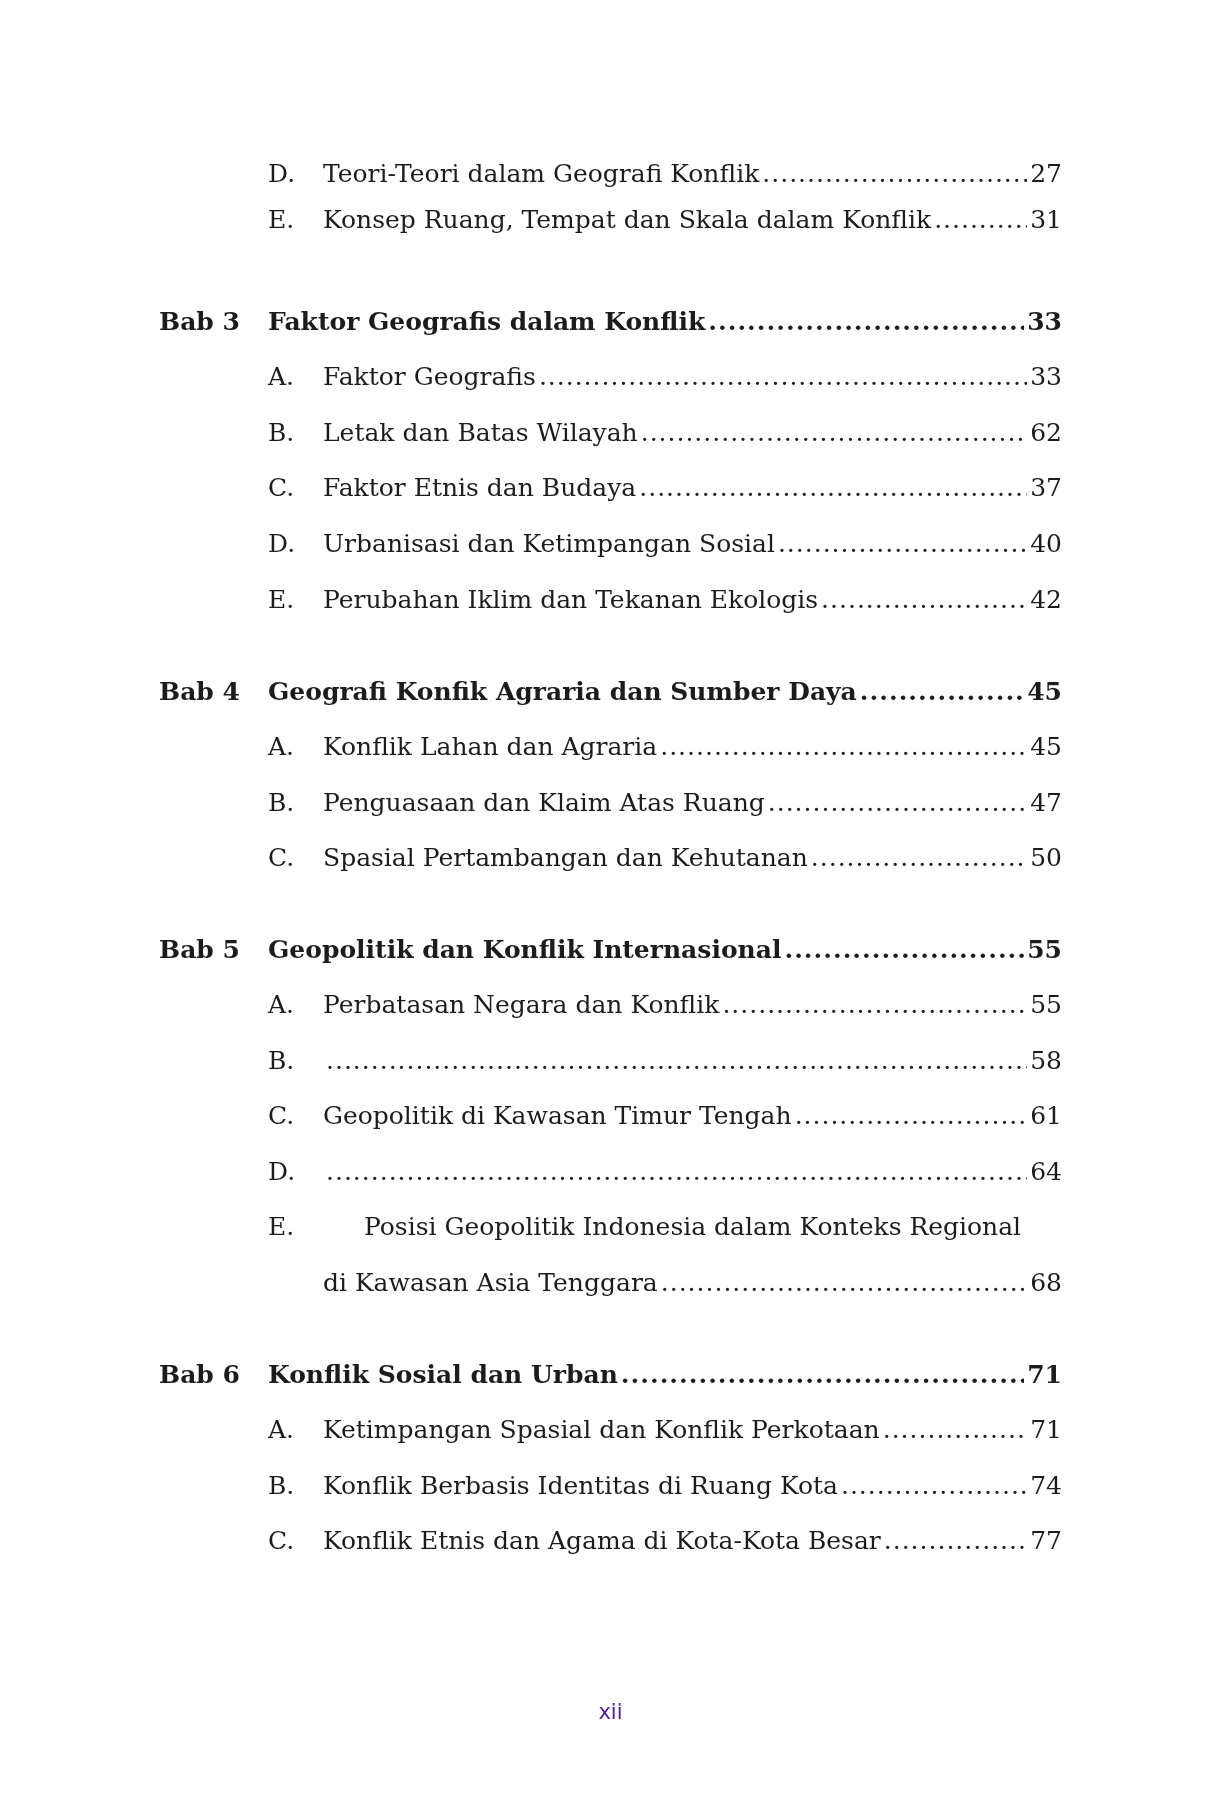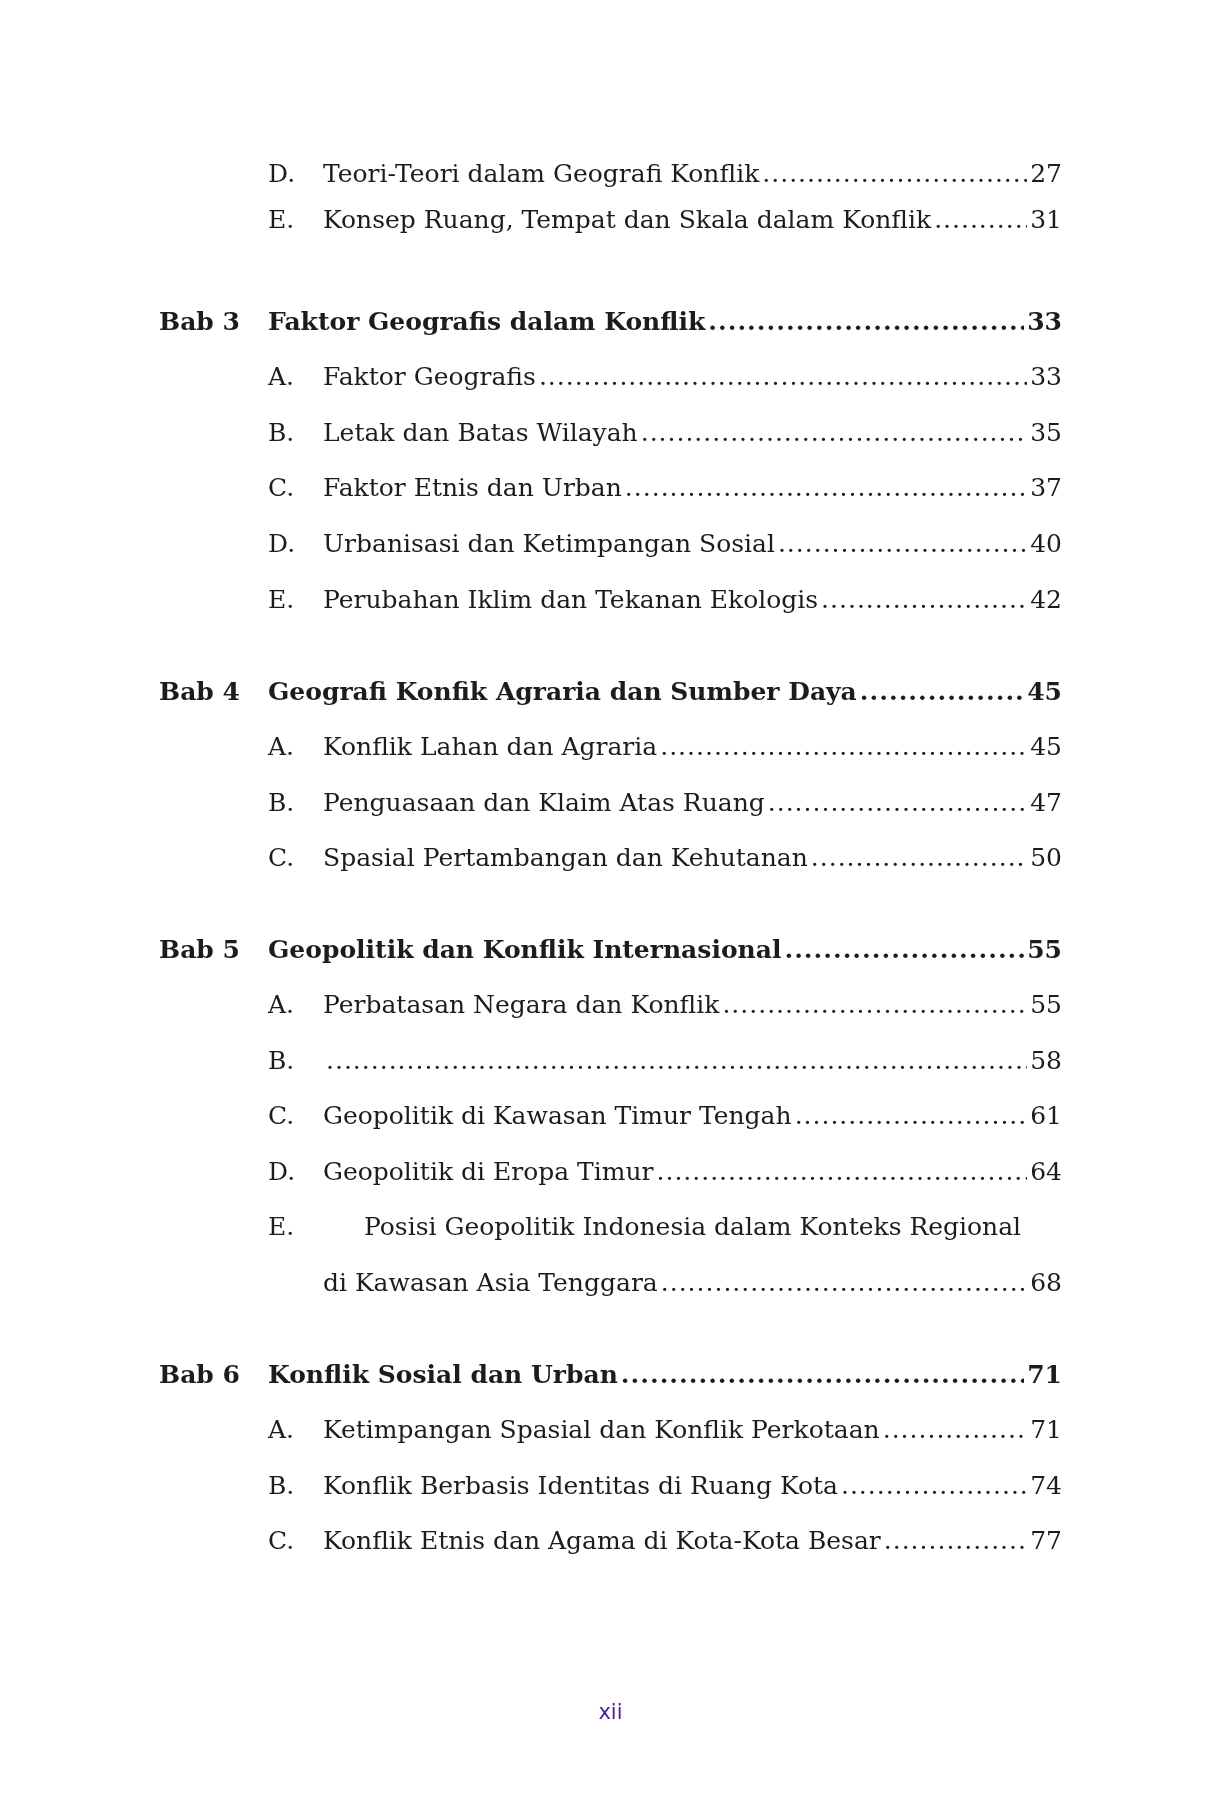--- a/index.html
+++ b/index.html
@@ -80,27 +80,27 @@
       <span class="title">Faktor Geografis</span>
       <span class="leader">....................................................................................................................................</span>
       <span class="page">33</span>
     </div>
   </div>
   <div class="row" style="top:413px">
     <span class="letter">B.</span>
     <div class="entry sub">
       <span class="title">Letak dan Batas Wilayah</span>
       <span class="leader">....................................................................................................................................</span>
-      <span class="page">35</span>
+      <span class="page">62</span>
     </div>
   </div>
   <div class="row" style="top:468px">
     <span class="letter">C.</span>
     <div class="entry sub">
-      <span class="title">Faktor Etnis dan Urban</span>
+      <span class="title">Faktor Etnis dan Budaya</span>
       <span class="leader">....................................................................................................................................</span>
       <span class="page">37</span>
     </div>
   </div>
   <div class="row" style="top:524px">
     <span class="letter">D.</span>
     <div class="entry sub">
       <span class="title">Urbanisasi dan Ketimpangan Sosial</span>
       <span class="leader">....................................................................................................................................</span>
       <span class="page">40</span>
@@ -175,21 +175,20 @@
     <span class="letter">C.</span>
     <div class="entry sub">
       <span class="title">Geopolitik di Kawasan Timur Tengah</span>
       <span class="leader">....................................................................................................................................</span>
       <span class="page">61</span>
     </div>
   </div>
   <div class="row" style="top:1152px">
     <span class="letter">D.</span>
     <div class="entry sub">
-      <span class="title">Geopolitik di Eropa Timur</span>
       <span class="leader">....................................................................................................................................</span>
       <span class="page">64</span>
     </div>
   </div>
   <div class="row" style="top:1207px">
     <span class="letter">E.</span>
     <span class="cont">Posisi Geopolitik Indonesia dalam Konteks Regional</span>
   </div>
   <div class="row" style="top:1263px">
     <div class="entry sub">

